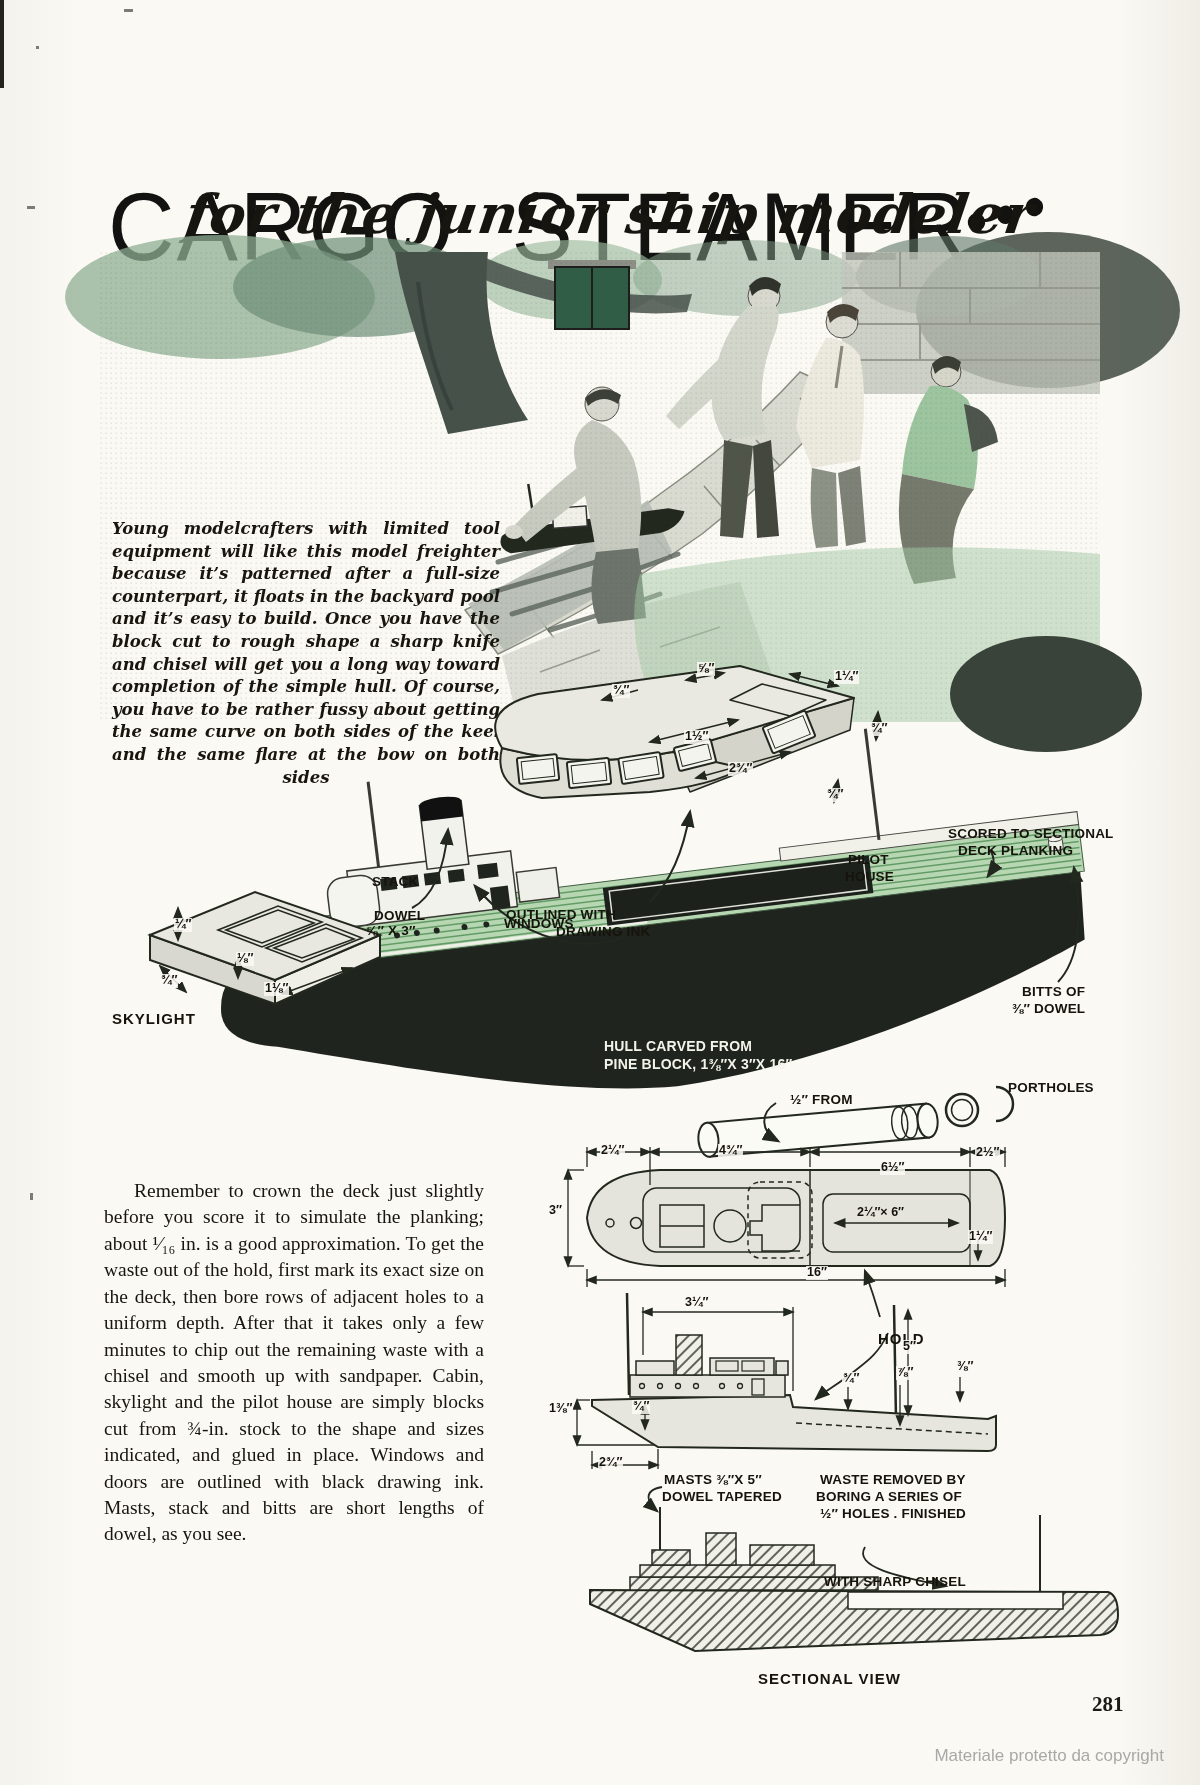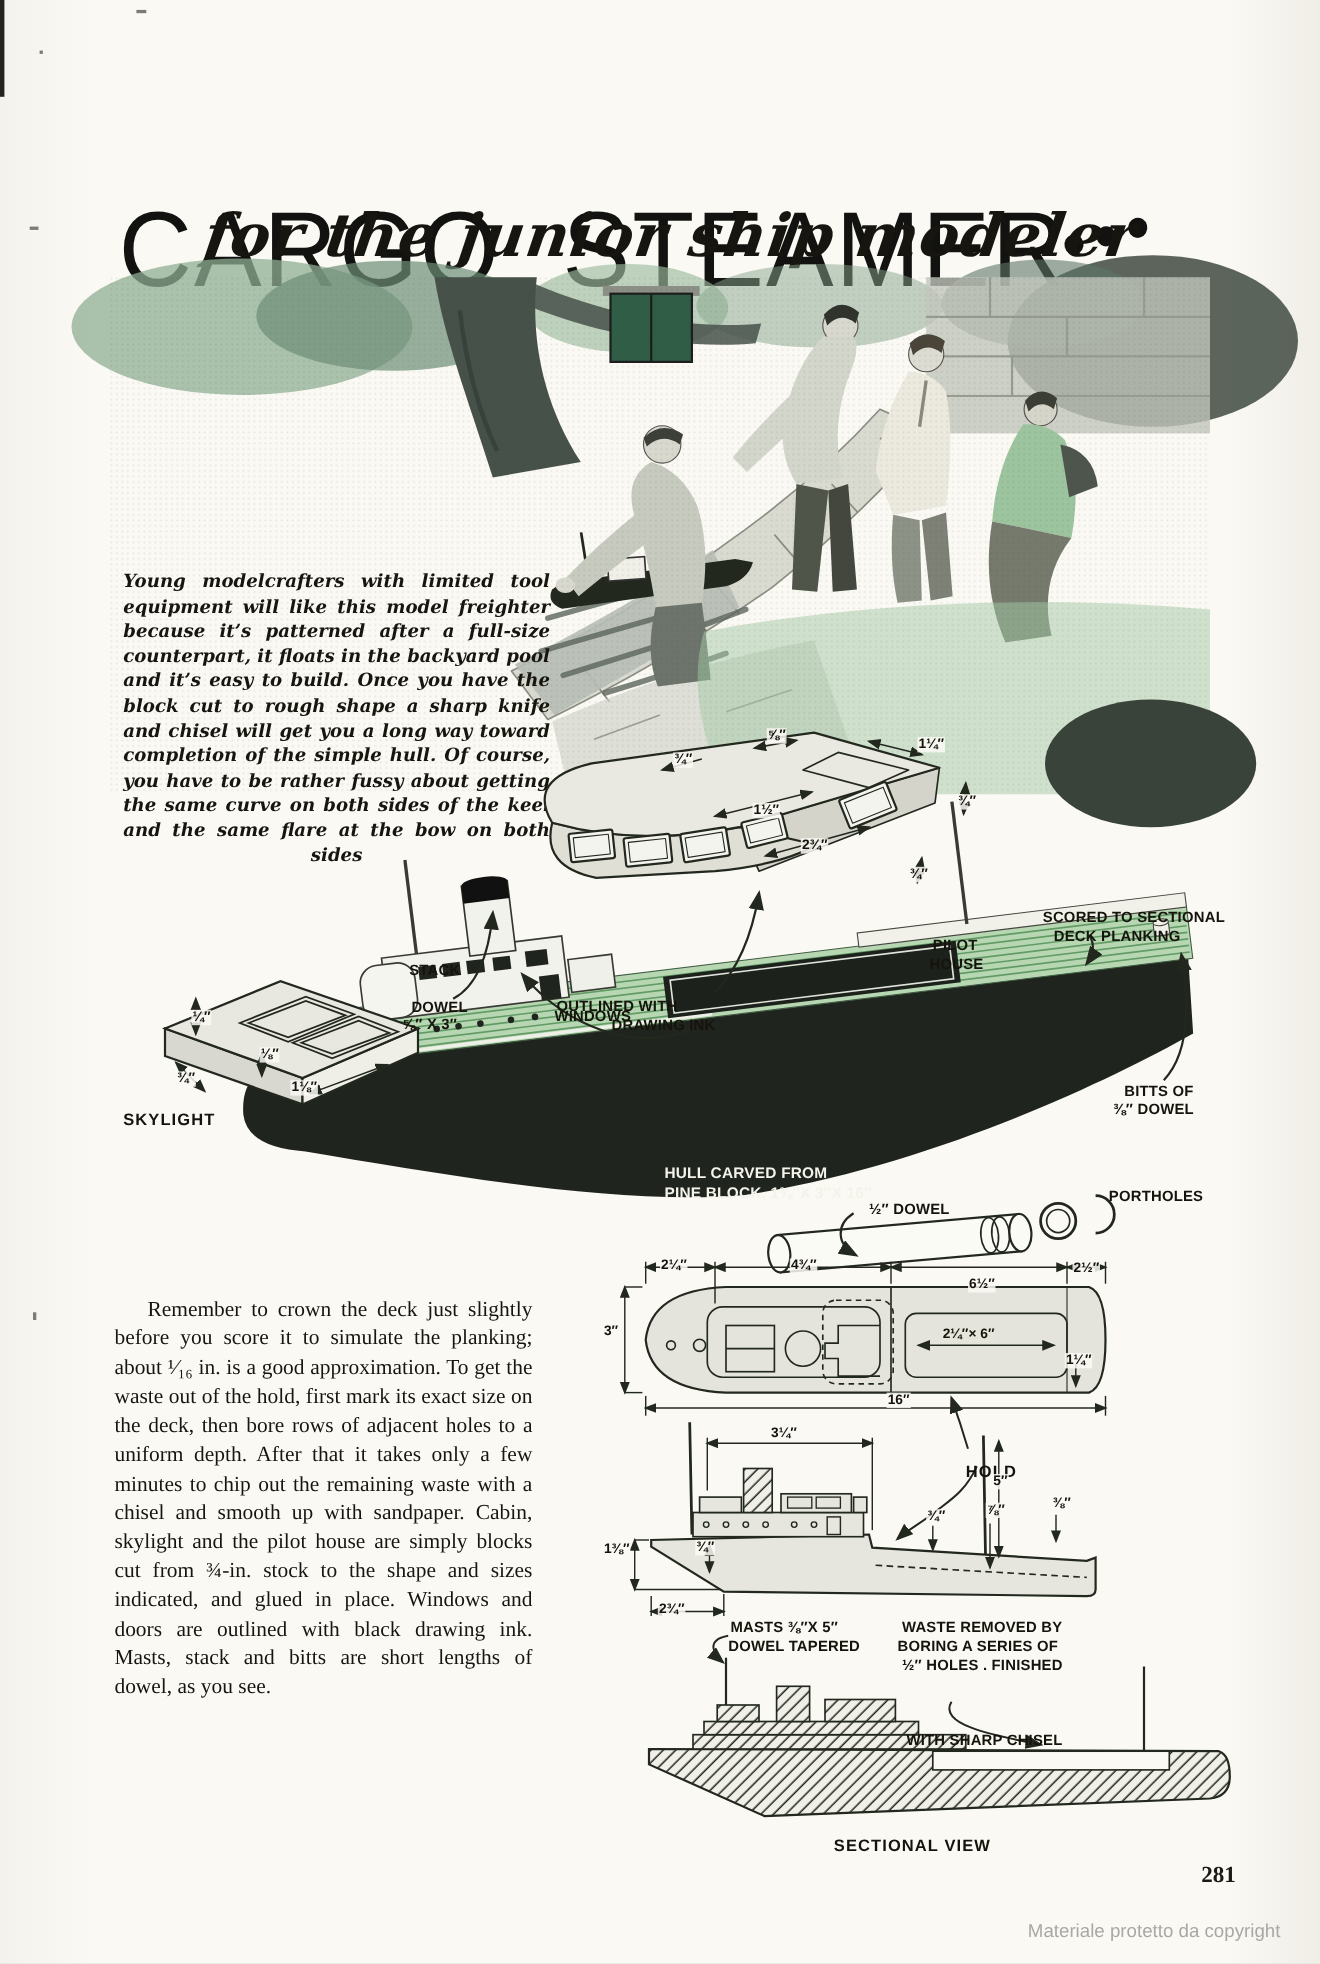--- a/index.html
+++ b/index.html
@@ -19,21 +19,21 @@
   #intro{position:absolute;left:112px;top:518px;width:388px;
          font-family:"DejaVu Serif",serif;font-style:italic;font-weight:700;
          font-size:16.5px;line-height:1.37;color:#17150e;text-align:justify;text-align-last:center;}
   #bodytext{position:absolute;left:104px;top:1178px;width:380px;
          font-family:"Liberation Serif",serif;font-size:19.5px;line-height:1.355;
          color:#17150e;text-align:justify;text-indent:30px;}
   
   .hand{position:absolute;font-family:"Liberation Sans",sans-serif;font-weight:700;
         font-size:13.5px;letter-spacing:.2px;line-height:1.2;color:#15130b;white-space:nowrap;}
   .hand.big{font-size:15px;letter-spacing:1px;}
-  .hand.white{color:#f3f3ea;margin-top:20px;}
+  .hand.white{color:#f3f3ea;}
   .dim{position:absolute;font-family:"Liberation Sans",sans-serif;font-weight:700;
        font-size:12.5px;color:#15130b;white-space:nowrap;background:rgba(250,249,244,.85);
        padding:0 1px;line-height:1.1;}
   .dim.ondrawing{background:rgba(228,228,220,.9);}
   
   #pagenum{position:absolute;left:1092px;top:1692px;font-family:"Liberation Serif",serif;
         font-weight:700;font-size:21px;color:#1c1a14;}
   #watermark{position:absolute;right:36px;top:1746px;font-family:"Liberation Sans",sans-serif;
         font-size:17px;color:#a8a8a6;}
   
@@ -417,35 +417,35 @@
       <rect x="150" y="522" width="248" height="13" fill="url(#hatch)" stroke="#23281f" stroke-width="1.5"></rect>
       <rect x="160" y="510" width="195" height="12" fill="url(#hatch)" stroke="#23281f" stroke-width="1.5"></rect>
       <rect x="172" y="495" width="38" height="15" fill="url(#hatch)" stroke="#23281f" stroke-width="1.5"></rect>
       <rect x="226" y="478" width="30" height="32" fill="url(#hatch)" stroke="#23281f" stroke-width="1.5"></rect>
       <rect x="270" y="490" width="64" height="20" fill="url(#hatch)" stroke="#23281f" stroke-width="1.5"></rect>
       <path d="M385,492 C373,512 418,522 466,531" fill="none" stroke="#23281f" stroke-width="1.8" marker-end="url(#ah2)"></path>
       <path d="M182,432 C160,436 170,450 177,456" fill="none" stroke="#23281f" stroke-width="1.8" marker-end="url(#ah2)"></path>
     </g>
   </svg>
 
-  <div class="hand" style="left:790px;top:1092px;">½″ DOWEL</div>
+  <div class="hand" style="left:790px;top:1092px;">½″ FROM</div>
   <div class="hand" style="left:1008px;top:1080px;">PORTHOLES</div>
 
   <div class="dim" style="left:600px;top:1144px;">2¼″</div>
   <div class="dim" style="left:718px;top:1144px;">4¾″</div>
   <div class="dim" style="left:880px;top:1144px;margin-top:17px;">6½″</div>
   <div class="dim" style="left:975px;top:1146px;">2½″</div>
   <div class="dim" style="left:548px;top:1204px;">3″</div>
   <div class="dim" style="left:806px;top:1266px;">16″</div>
   <div class="dim ondrawing" style="left:856px;top:1206px;">2¼″× 6″</div>
   <div class="dim" style="left:968px;top:1230px;">1¼″</div>
 
   <div class="hand big" style="left:878px;top:1314px;margin-top:16px;">HOLD</div>
 
-  <div class="dim" style="left:700px;top:1296px;">3¼″</div>
+  <div class="dim" style="left:684px;top:1296px;">3¼″</div>
   <div class="dim" style="left:548px;top:1402px;">1⅜″</div>
   <div class="dim" style="left:632px;top:1400px;">¾″</div>
   <div class="dim" style="left:598px;top:1456px;">2¾″</div>
   <div class="dim" style="left:842px;top:1372px;">¾″</div>
   <div class="dim" style="left:896px;top:1366px;">⅞″</div>
   <div class="dim" style="left:956px;top:1360px;">⅜″</div>
   <div class="dim" style="left:902px;top:1340px;">5″</div>
 
   <div class="hand" style="left:664px;top:1472px;">MASTS ⅜″X 5″</div>
   <div class="hand" style="left:662px;top:1489px;">DOWEL TAPERED</div>

